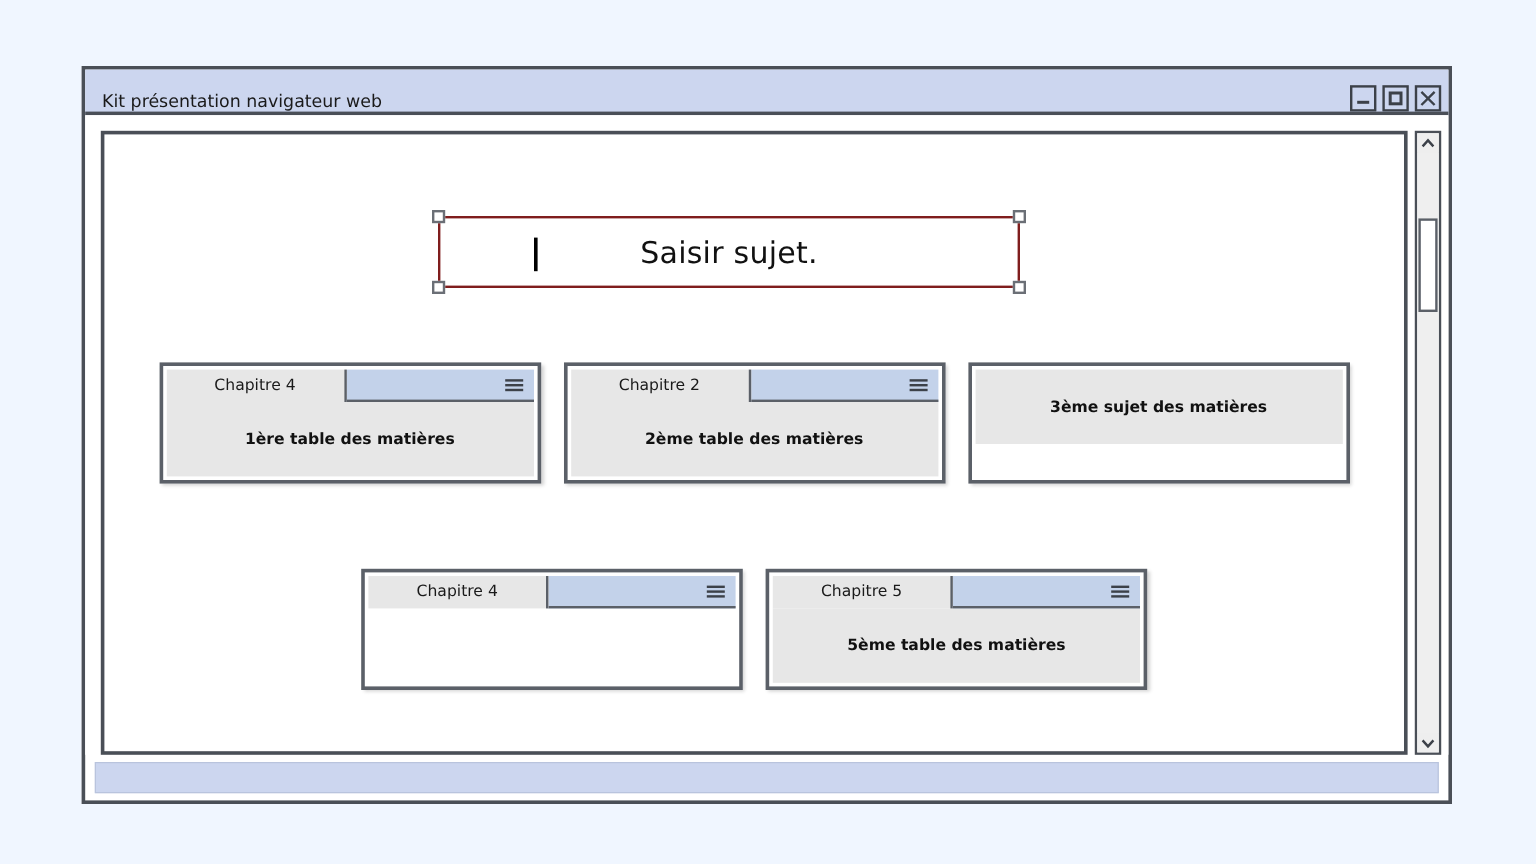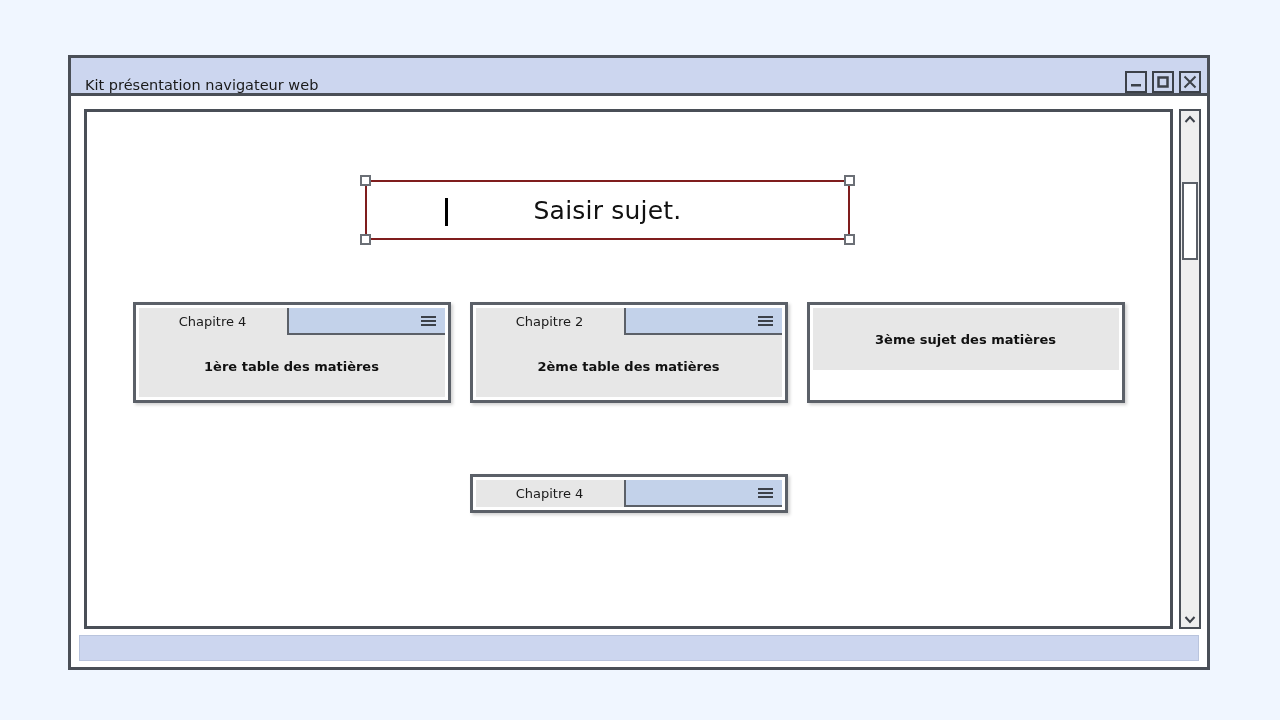--- a/index.html
+++ b/index.html
@@ -349,20 +349,37 @@
               <div class="card-titlebar">
                 <span class="hamburger">
                   <span></span>
                     <span></span>
                     <span></span>
                 </span>
               </div>
             </div>
           </div>
 
+          <div class="chapter-card">
+            <div class="card-top">
+              <div class="card-tab">
+                <span class="card-tab-label">Chapitre 5</span>
+              </div>
+              <div class="card-titlebar">
+                <span class="hamburger">
+                  <span></span>
+                    <span></span>
+                    <span></span>
+                </span>
+              </div>
+            </div>
+            <div class="card-content">
+              <span class="card-content-text">5ème table des matières</span>
+            </div>
+          </div>
 
         </div>
 
       </div>
     </div>
 
     <div id="scrollbar">
       <div class="sb-arrow">
         <svg width="12" height="9" viewBox="0 0 12 9">
           <path d="M1.5 7 L6 2 L10.5 7" stroke="#3c4149" stroke-width="2" fill="none"></path>

